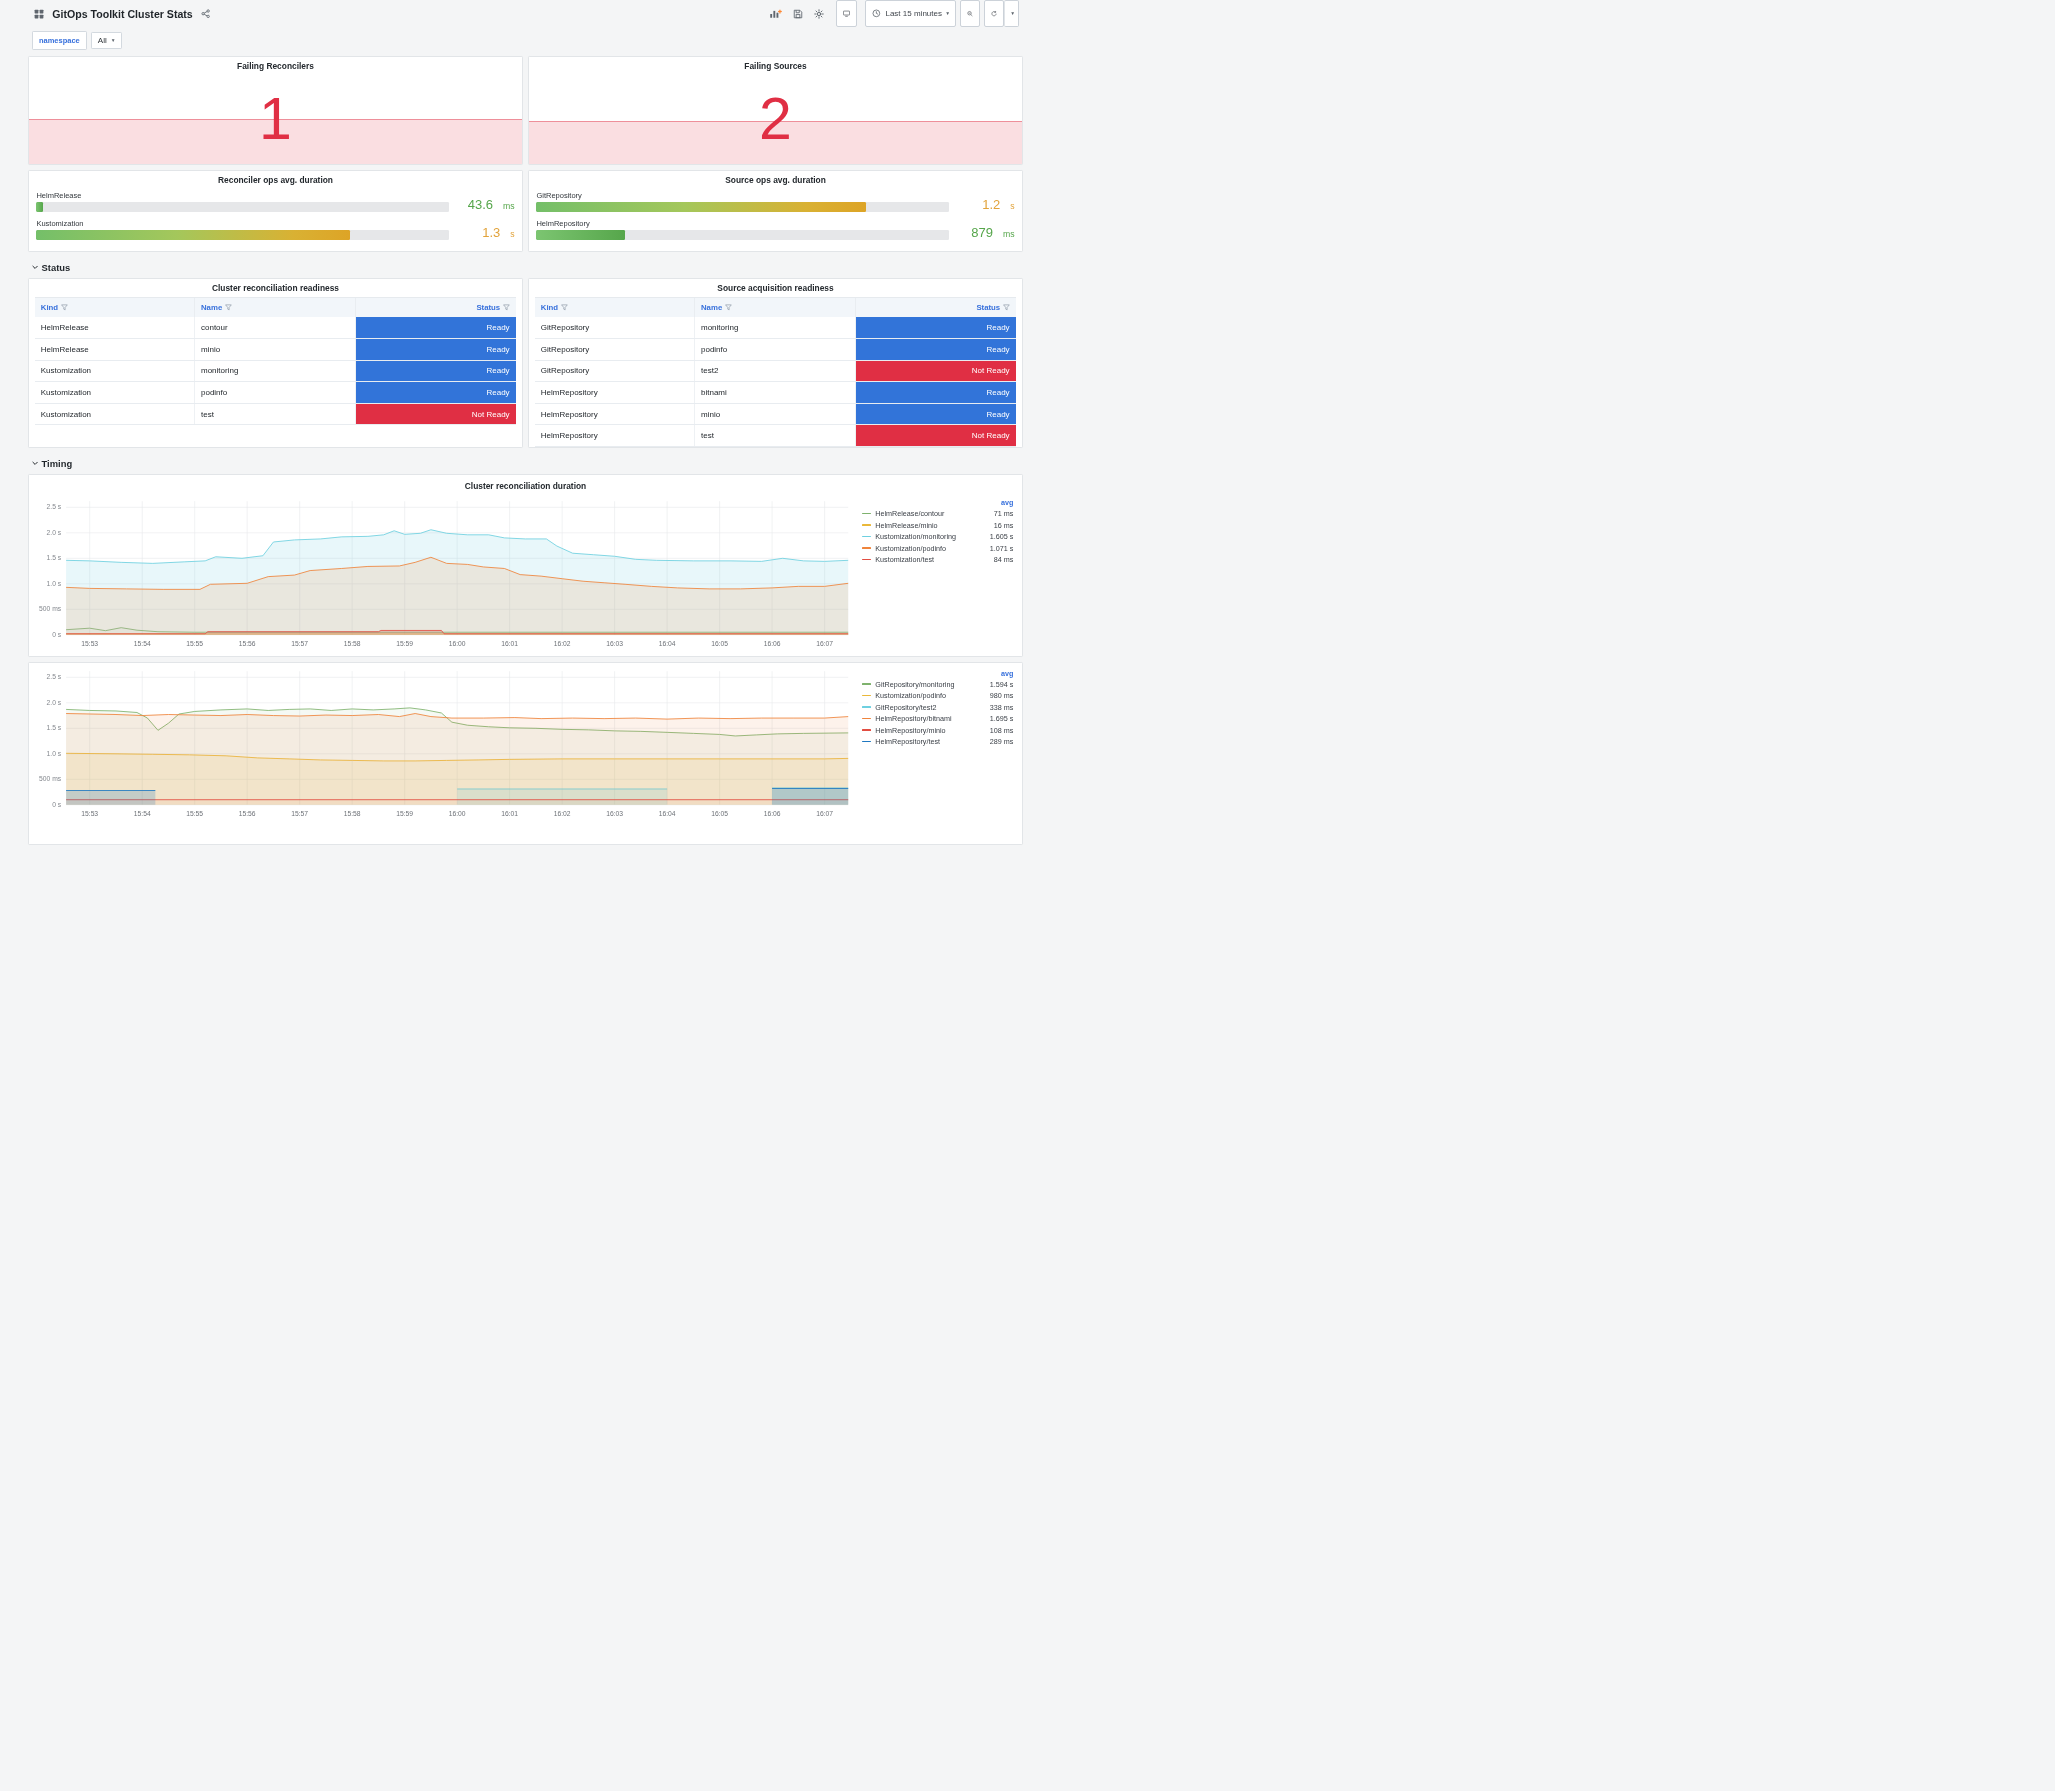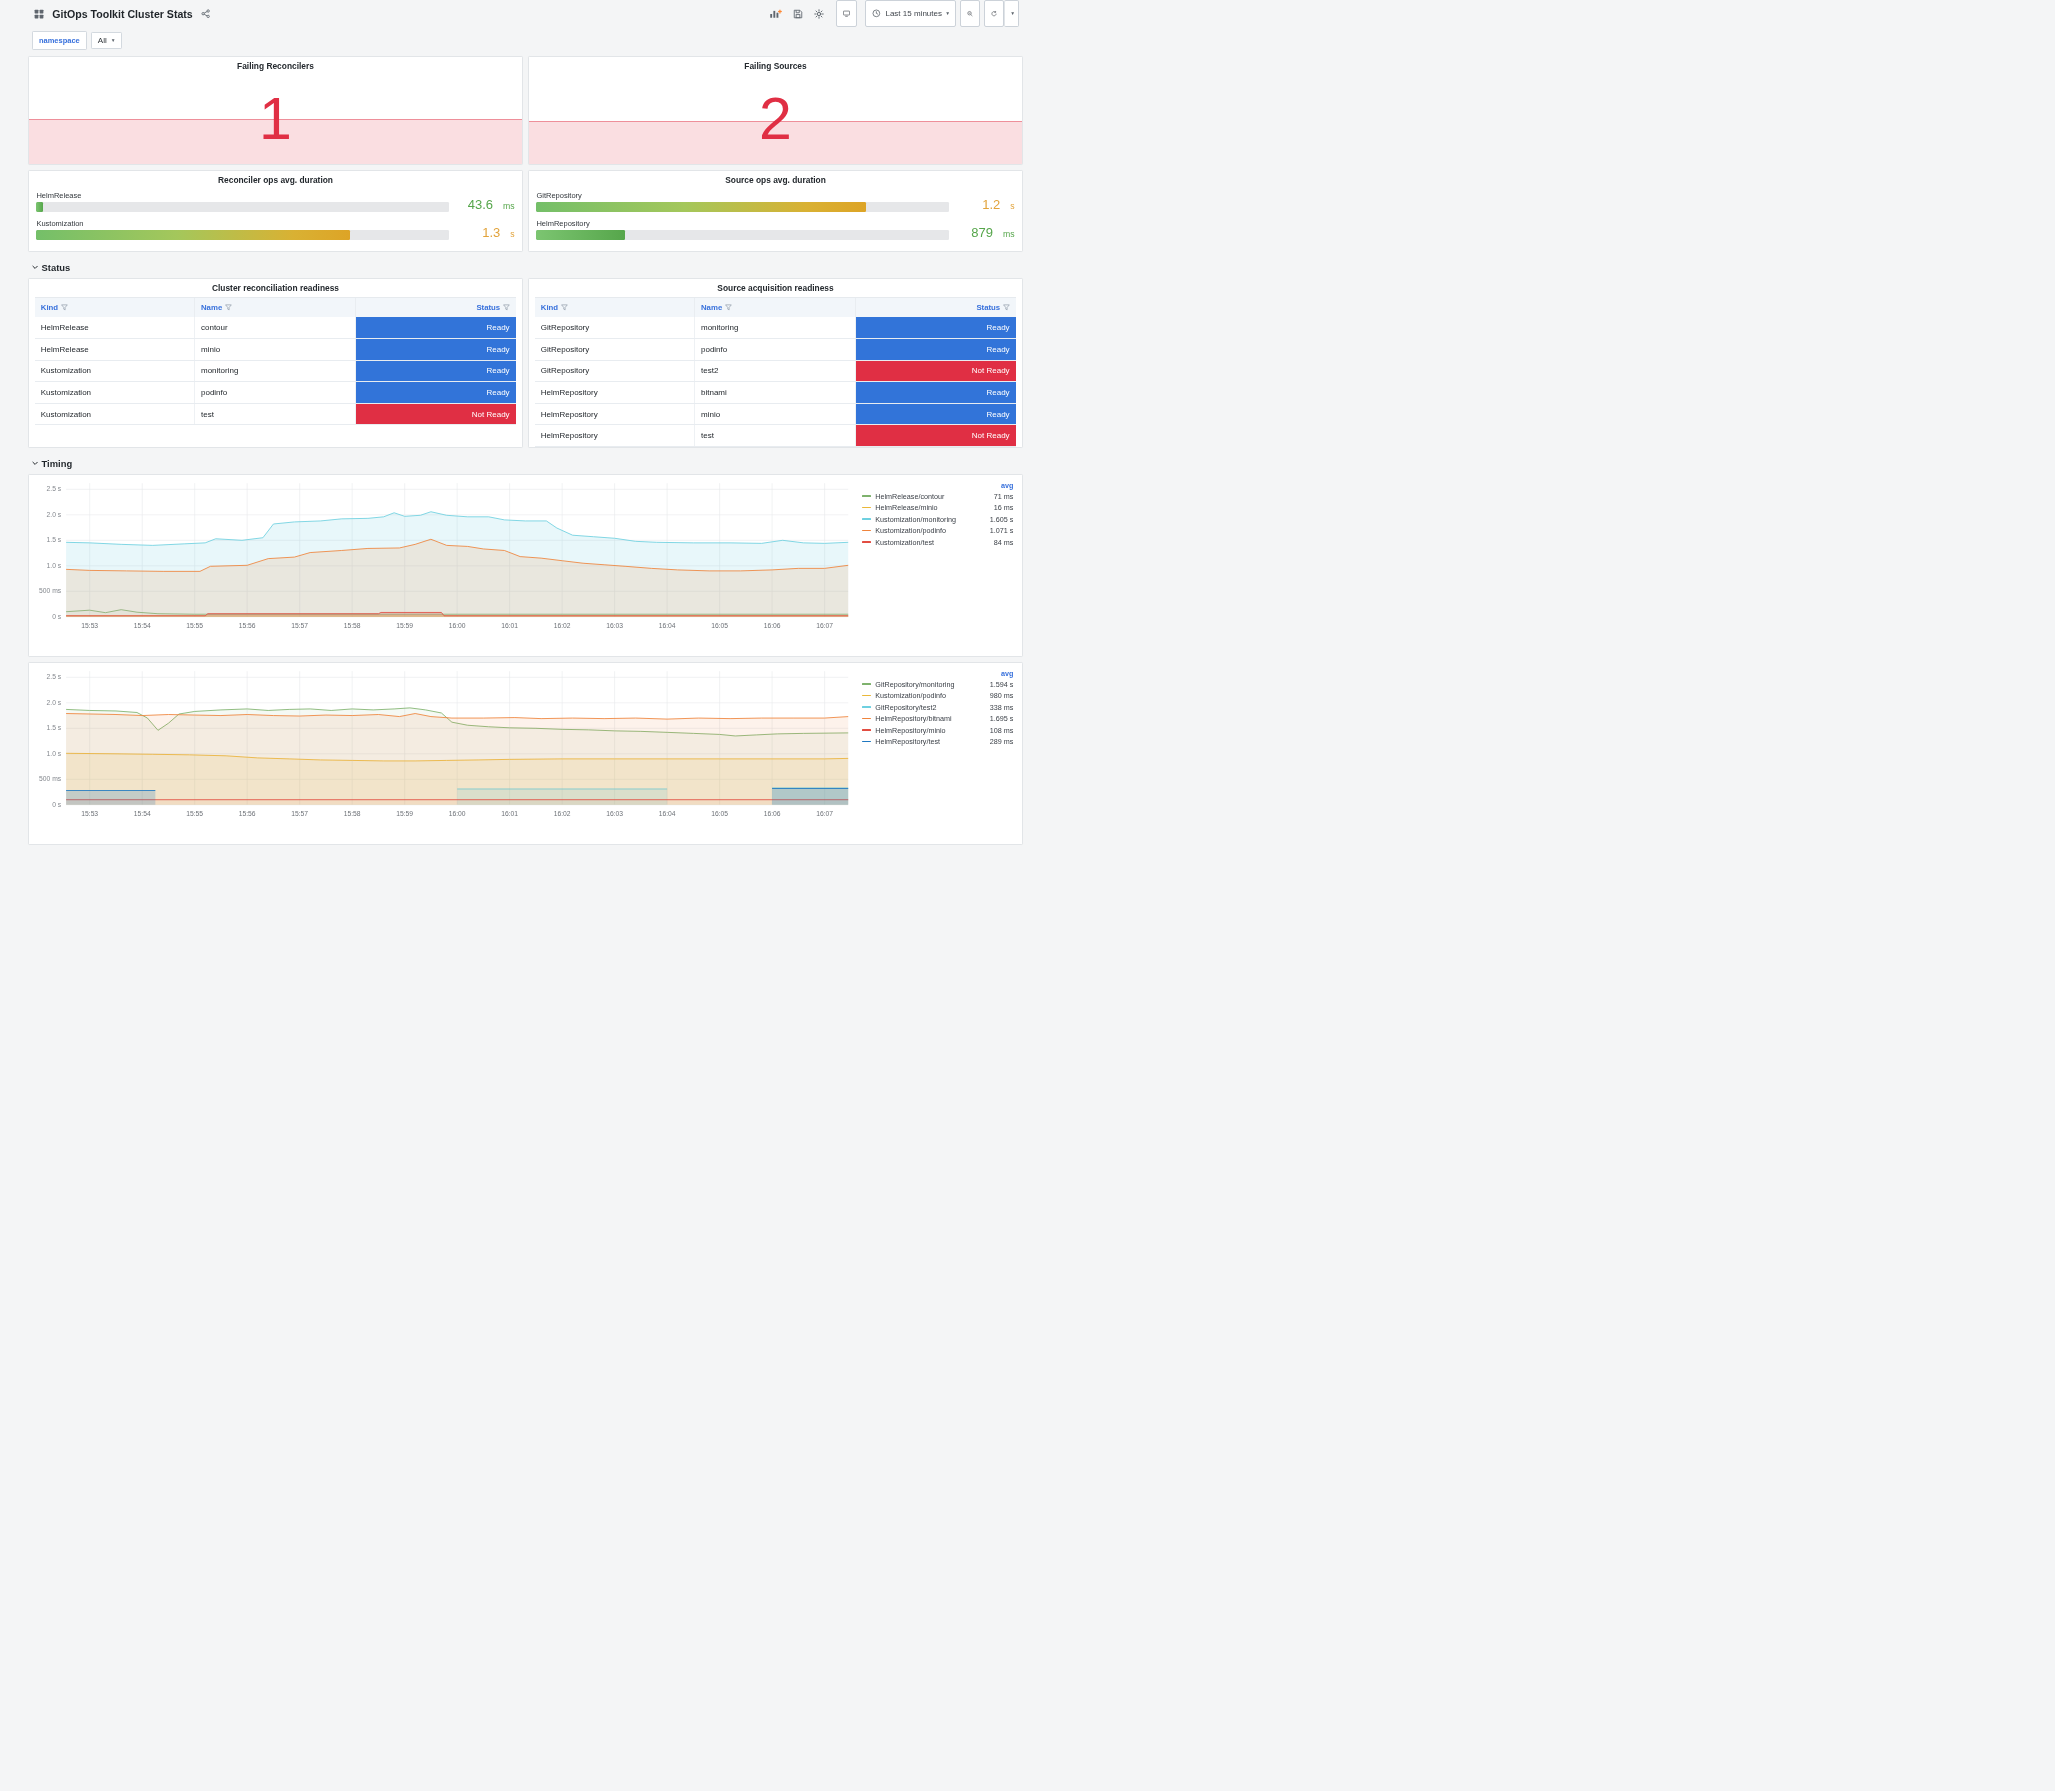--- a/index.html
+++ b/index.html
@@ -432,20 +432,21 @@
     <div class="section-header">
       <span class="icon">
         <svg width="6.2" height="4.4" viewBox="0 0 10 7" fill="none" stroke="#24292e" stroke-width="1.6">
             <polyline points="1,1.5 5,5.5 9,1.5"></polyline>
           </svg>
       </span>
       <span>Timing</span>
     </div>
     <div class="charts" id="charts-col">
         <section class="panel chart-panel">
+    <h2 class="panel-title">Cluster reconciliation duration</h2>
     <div class="chart-body">
       <svg class="chart-svg" viewBox="0 0 1340 252" width="836" height="157">
               <line class="grid-line" x1="92.5" y1="8" x2="92.5" y2="226"></line>
               <text class="xtick" x="92.5" y="244">15:53</text>
               <line class="grid-line" x1="178.2" y1="8" x2="178.2" y2="226"></line>
               <text class="xtick" x="178.2" y="244">15:54</text>
               <line class="grid-line" x1="263.8" y1="8" x2="263.8" y2="226"></line>
               <text class="xtick" x="263.8" y="244">15:55</text>
               <line class="grid-line" x1="349.4" y1="8" x2="349.4" y2="226"></line>
               <text class="xtick" x="349.4" y="244">15:56</text>

